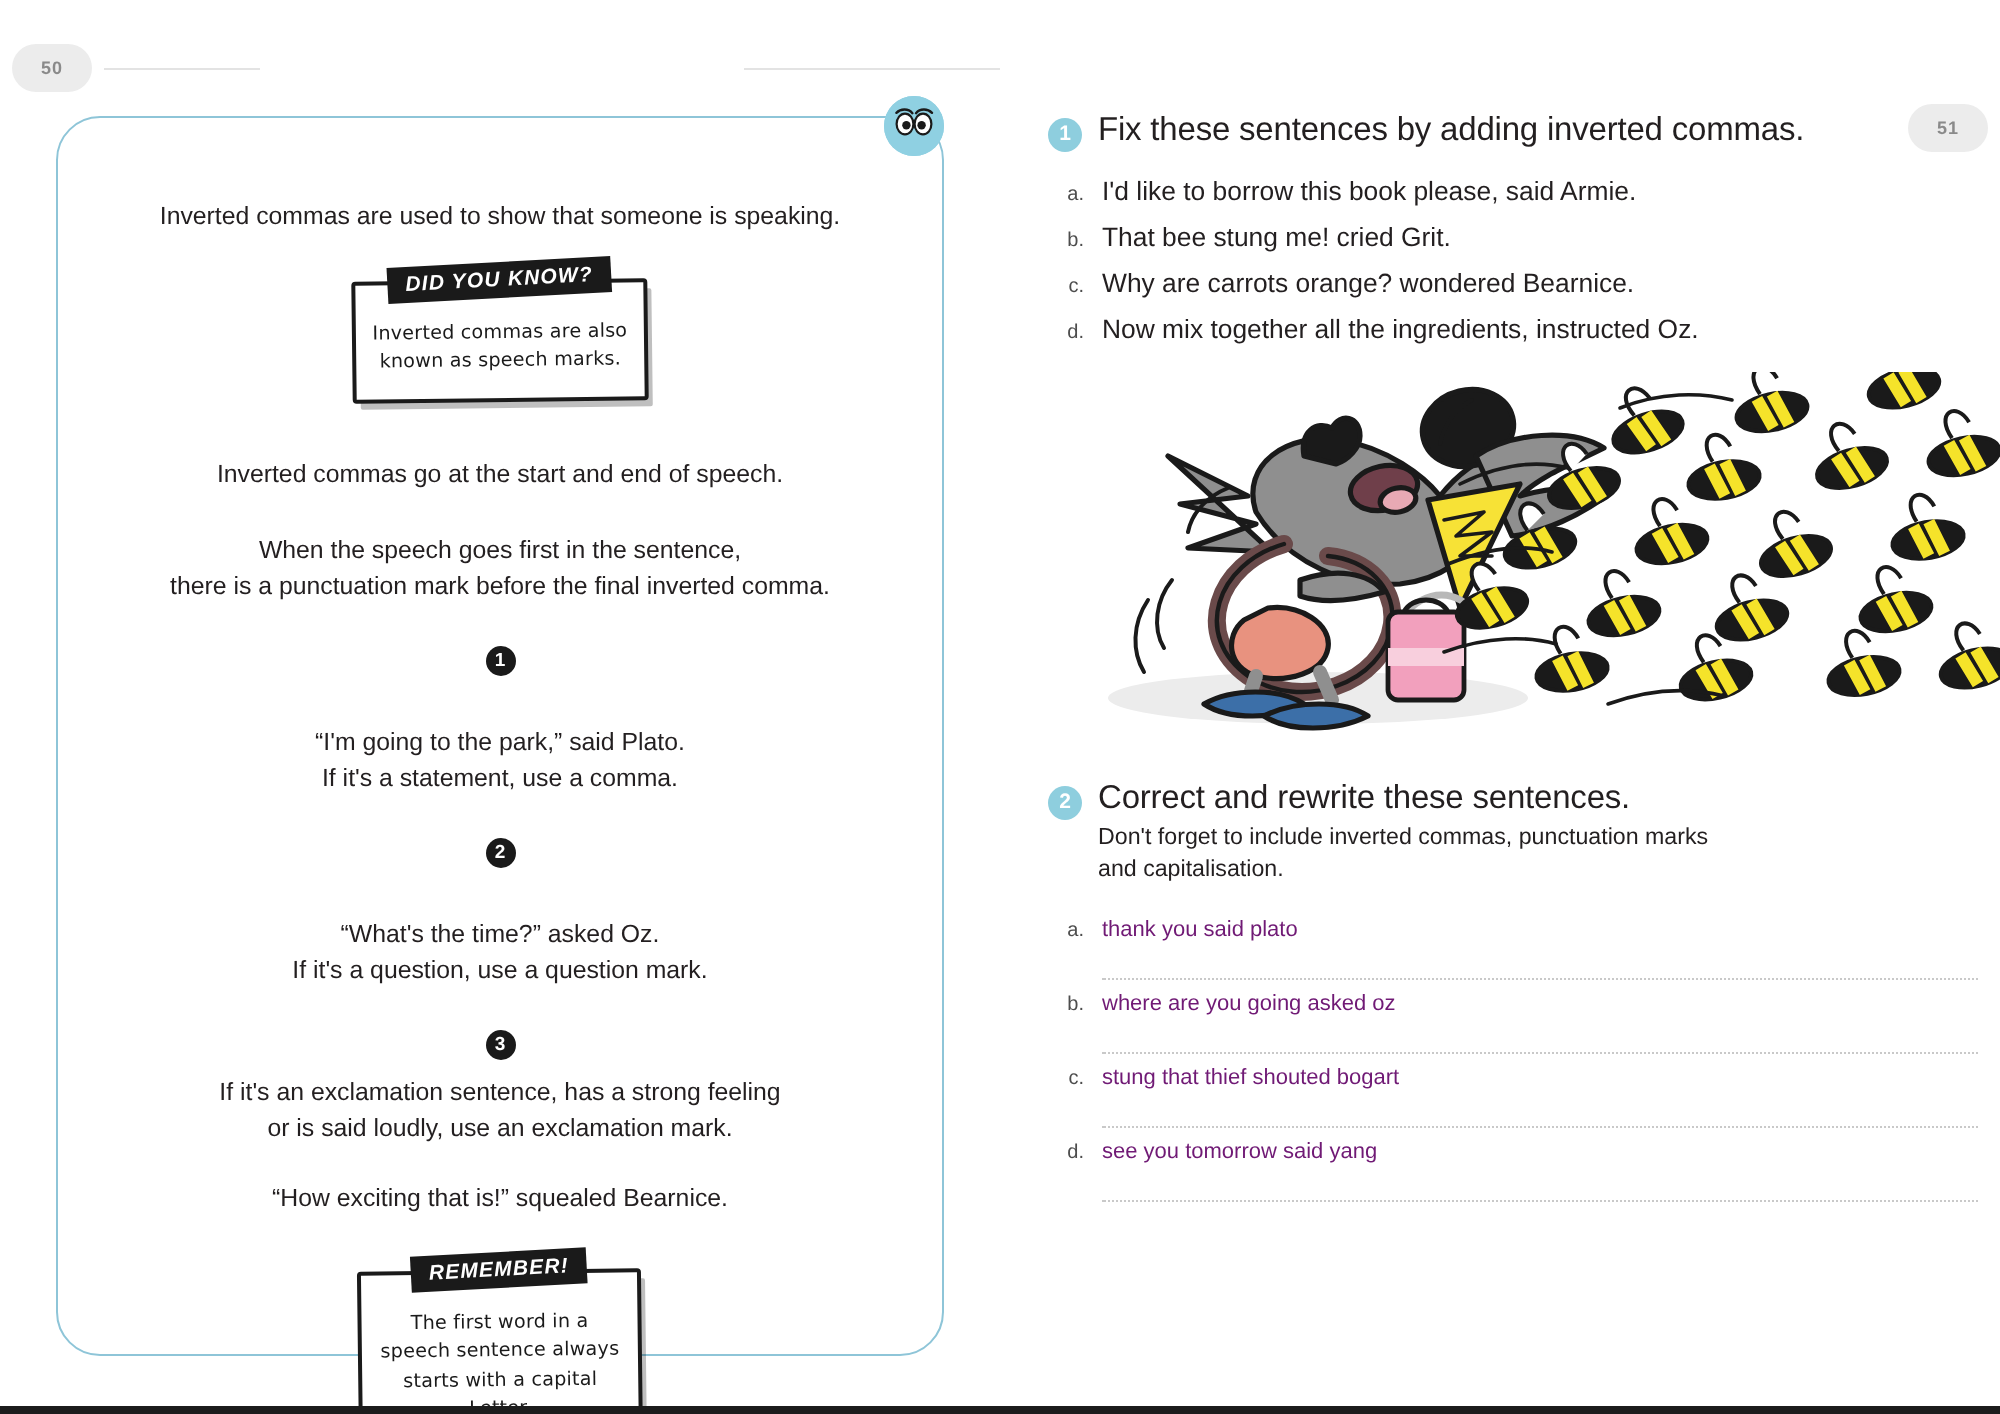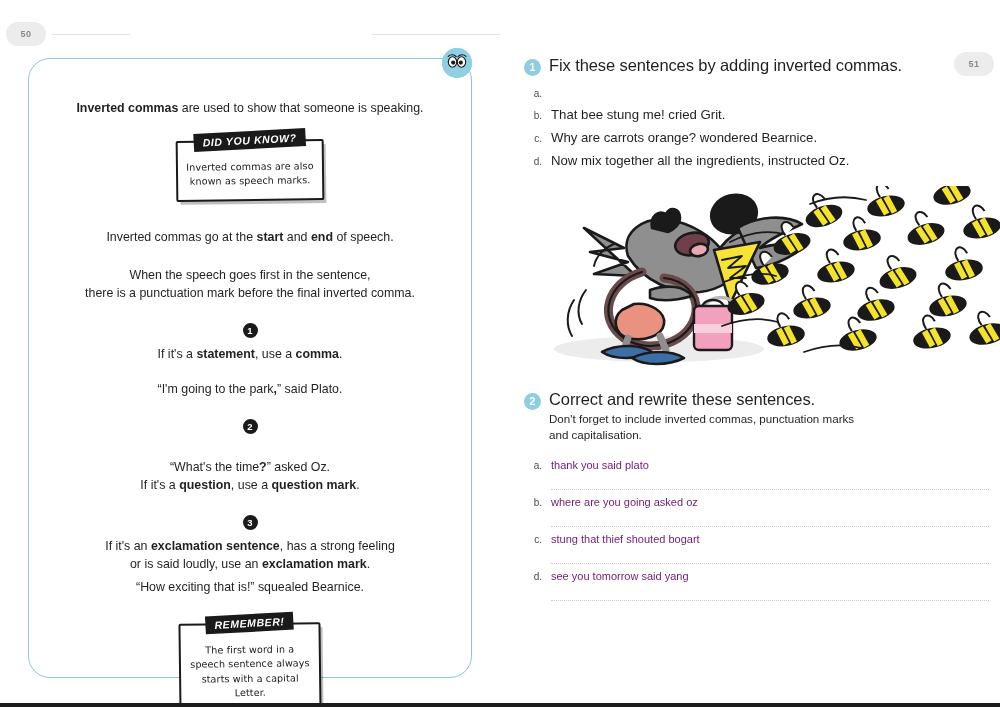--- a/index.html
+++ b/index.html
@@ -105,21 +105,21 @@
     top: 76px;
     width: 444px;
     text-align: center;
   }
   .intro-line {
     font-size: 12.4px;
     line-height: 1.45;
     color: #231f20;
     margin: 24px 0 0 0;
   }
-  .intro-line b { font-weight: bold; }
+  .intro-line b { font-weight: normal; }
 
   
   .note-box {
     position: relative;
     width: 148px;
     margin: 22px auto 0 auto;
   }
   .note-frame {
     position: relative;
     border: 2.2px solid #1a1a1a;
@@ -298,43 +298,43 @@
         <span>Inverted commas go at the </span><b>start</b><span> and </span><b>end</b><span> of speech.</span>
       </p>
 
       <p class="intro-line" style="margin-top:20px">
         <span>When the speech goes first in the sentence,</span><br>
         <span>there is a punctuation mark before the final inverted comma.</span>
       </p>
 
       
       <div class="num-dot">1</div>
+      <p class="intro-line" style="margin-top:17px">
+        <span>“I'm going to the park</span><b>,</b><span>” said Plato.</span>
+      </p>
       <p class="intro-line" style="margin-top:0">
         <span>If it's a </span><b>statement</b><span>, use a </span><b>comma</b><span>.</span>
-      </p>
-      <p class="intro-line" style="margin-top:17px">
-        <span>“I'm going to the park</span><b>,</b><span>” said Plato.</span>
       </p>
 
       
       <div class="num-dot">2</div>
       <p class="intro-line" style="margin-top:17px">
         <span>“What's the time</span><b>?</b><span>” asked Oz.</span>
       </p>
       <p class="intro-line" style="margin-top:0">
         <span>If it's a </span><b>question</b><span>, use a </span><b>question mark</b><span>.</span>
       </p>
 
       
       <div class="num-dot">3</div>
       <p class="intro-line" style="margin-top:0">
         <span>If it's an </span><b>exclamation sentence</b><span>, has a strong feeling</span><br>
         <span>or is said loudly, use an </span><b>exclamation mark</b><span>.</span>
       </p>
-      <p class="intro-line" style="margin-top:5px">“How exciting that is!” squealed Bearnice.</p>
+      <p class="intro-line" style="margin-top:17px">“How exciting that is!” squealed Bearnice.</p>
 
       <div class="note-box remember">
         <div class="note-frame">
           <div class="note-tag">REMEMBER!</div>
           <div class="note-text">The first word in a speech sentence always starts with a capital Letter.</div>
         </div>
       </div>
 
     </div>
   </div>
@@ -346,20 +346,21 @@
     </div>
 
     <div class="q-block" style="top:56px">
       <div class="q-head">
         <div class="q-badge">1</div>
         <div class="q-title">Fix these sentences by adding inverted commas.</div>
       </div>
       <div class="sent-list">
         <div class="sent-row">
           <span class="sent-letter">a.</span>
+          <span class="sent-text">I'd like to borrow this book please, said Armie.</span>
         </div>
         <div class="sent-row">
           <span class="sent-letter">b.</span>
           <span class="sent-text">That bee stung me! cried Grit.</span>
         </div>
         <div class="sent-row">
           <span class="sent-letter">c.</span>
           <span class="sent-text">Why are carrots orange? wondered Bearnice.</span>
         </div>
         <div class="sent-row">

